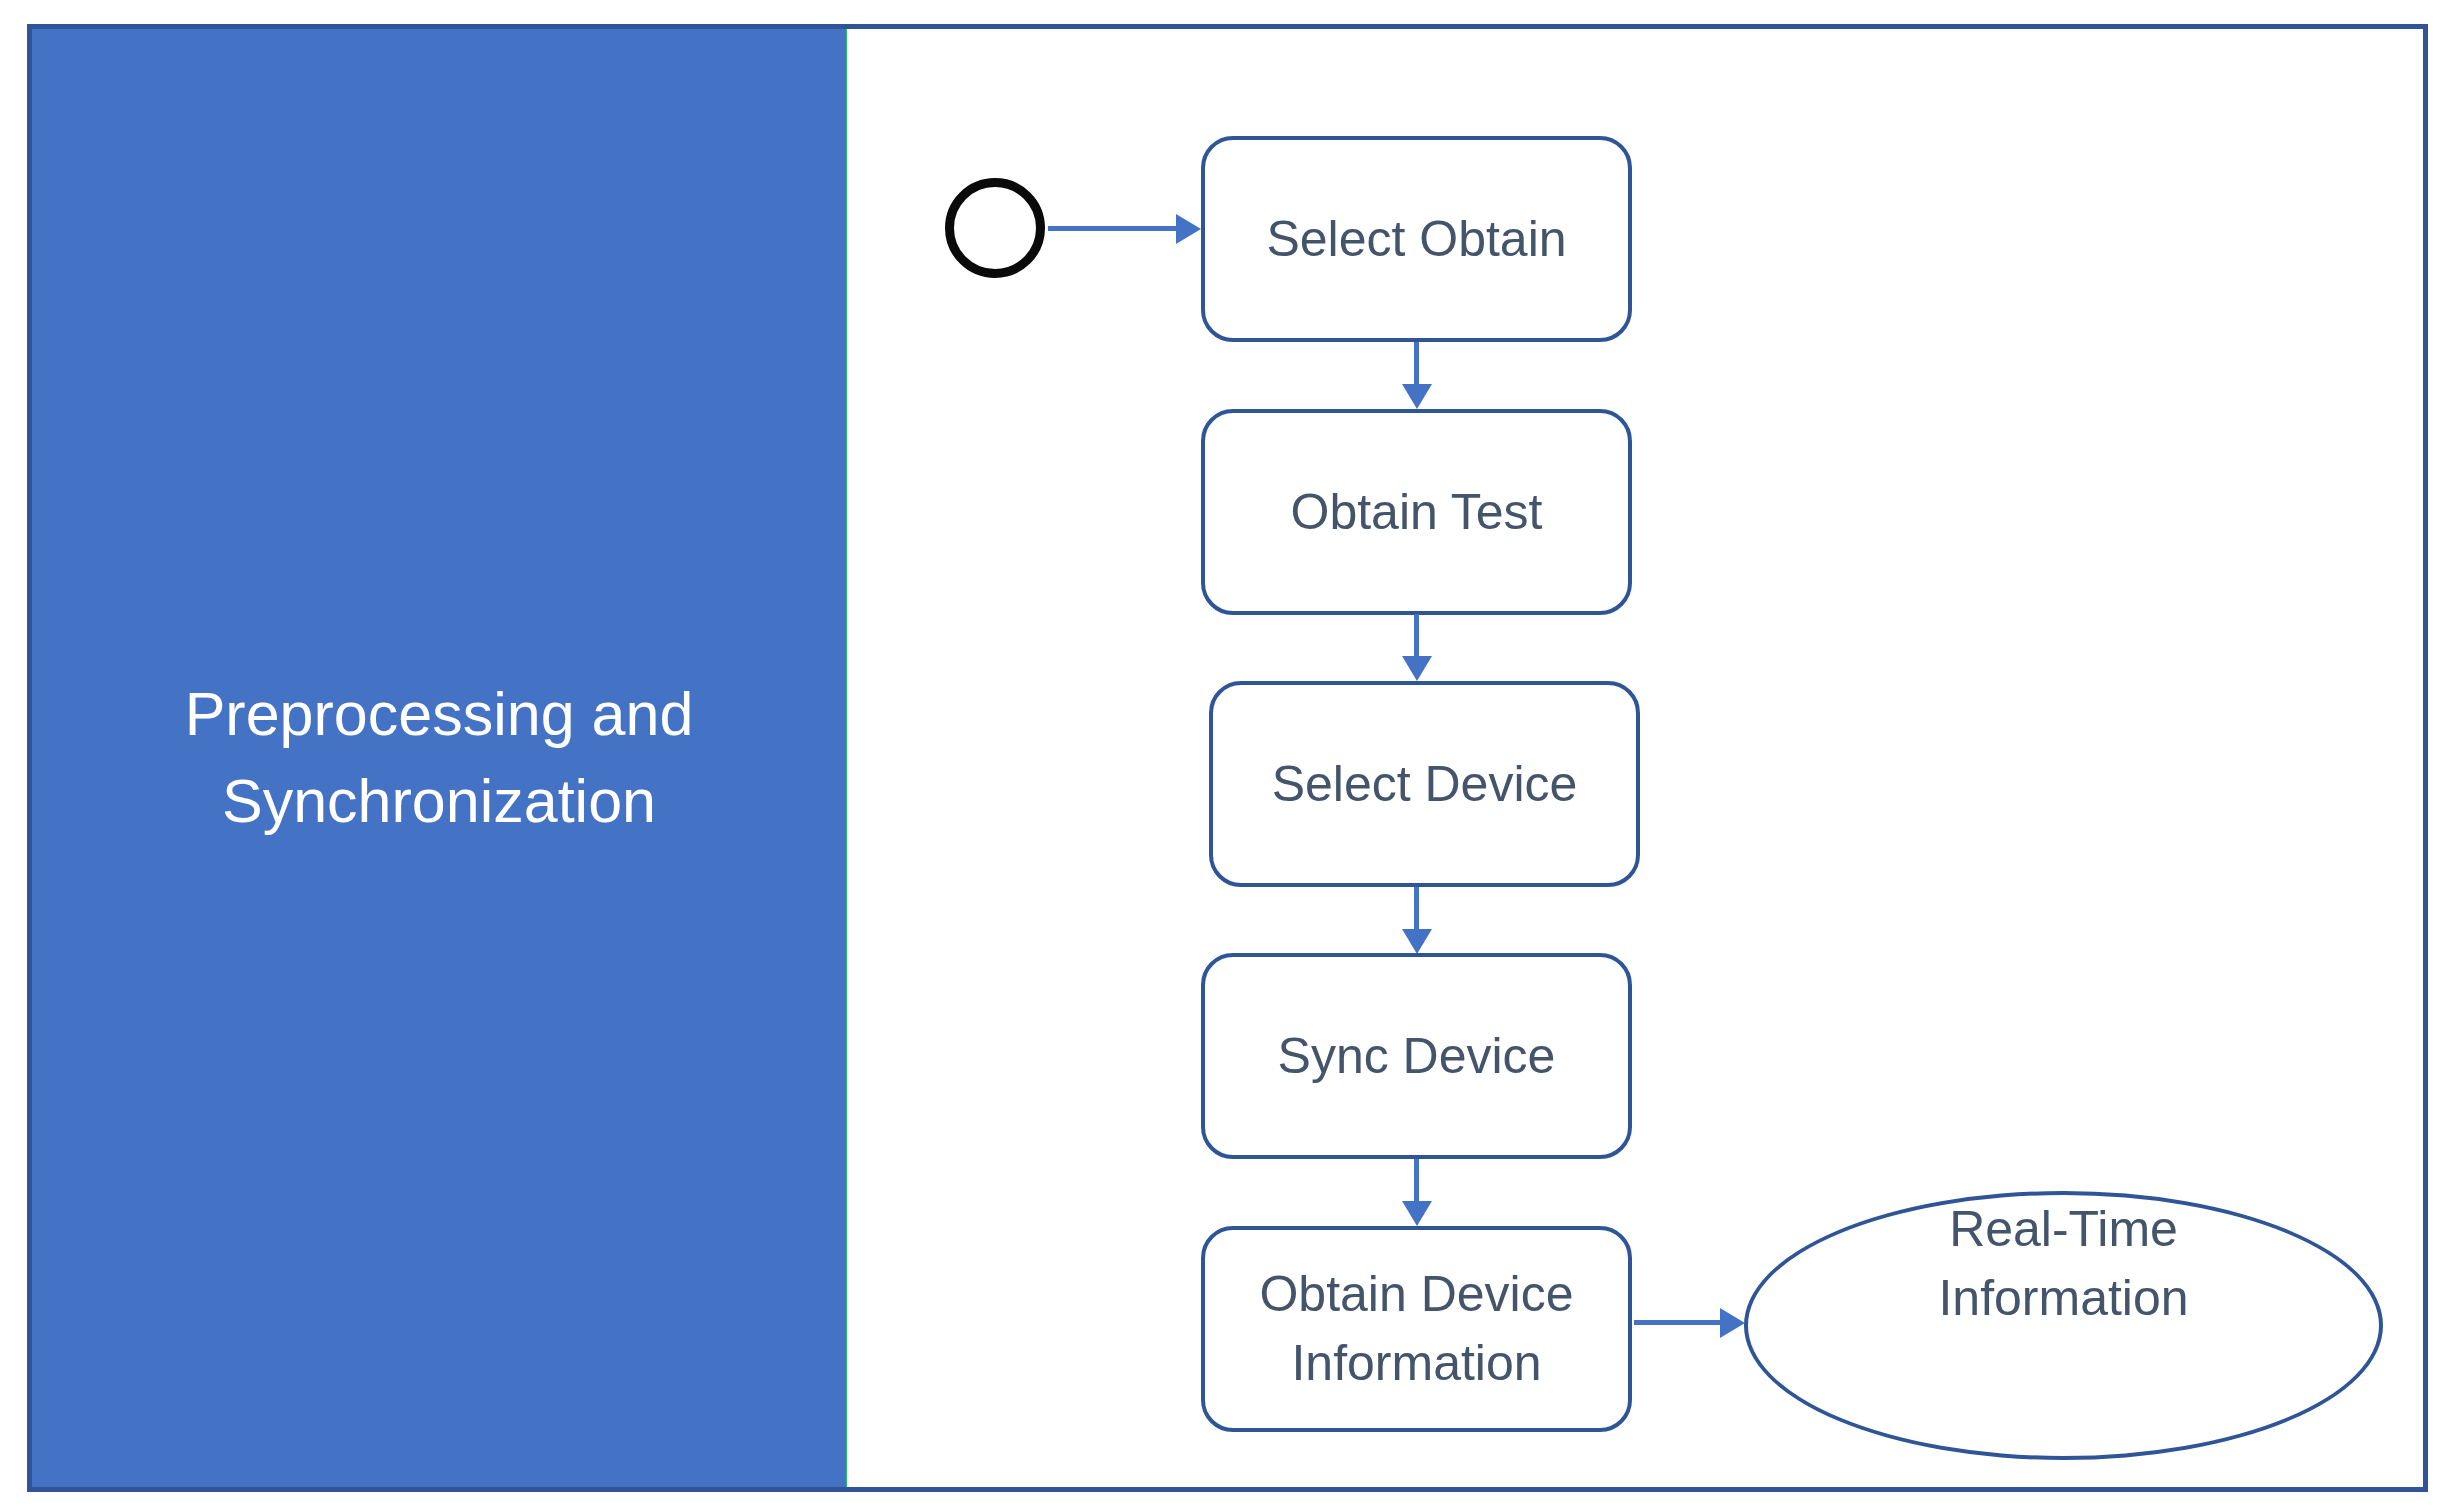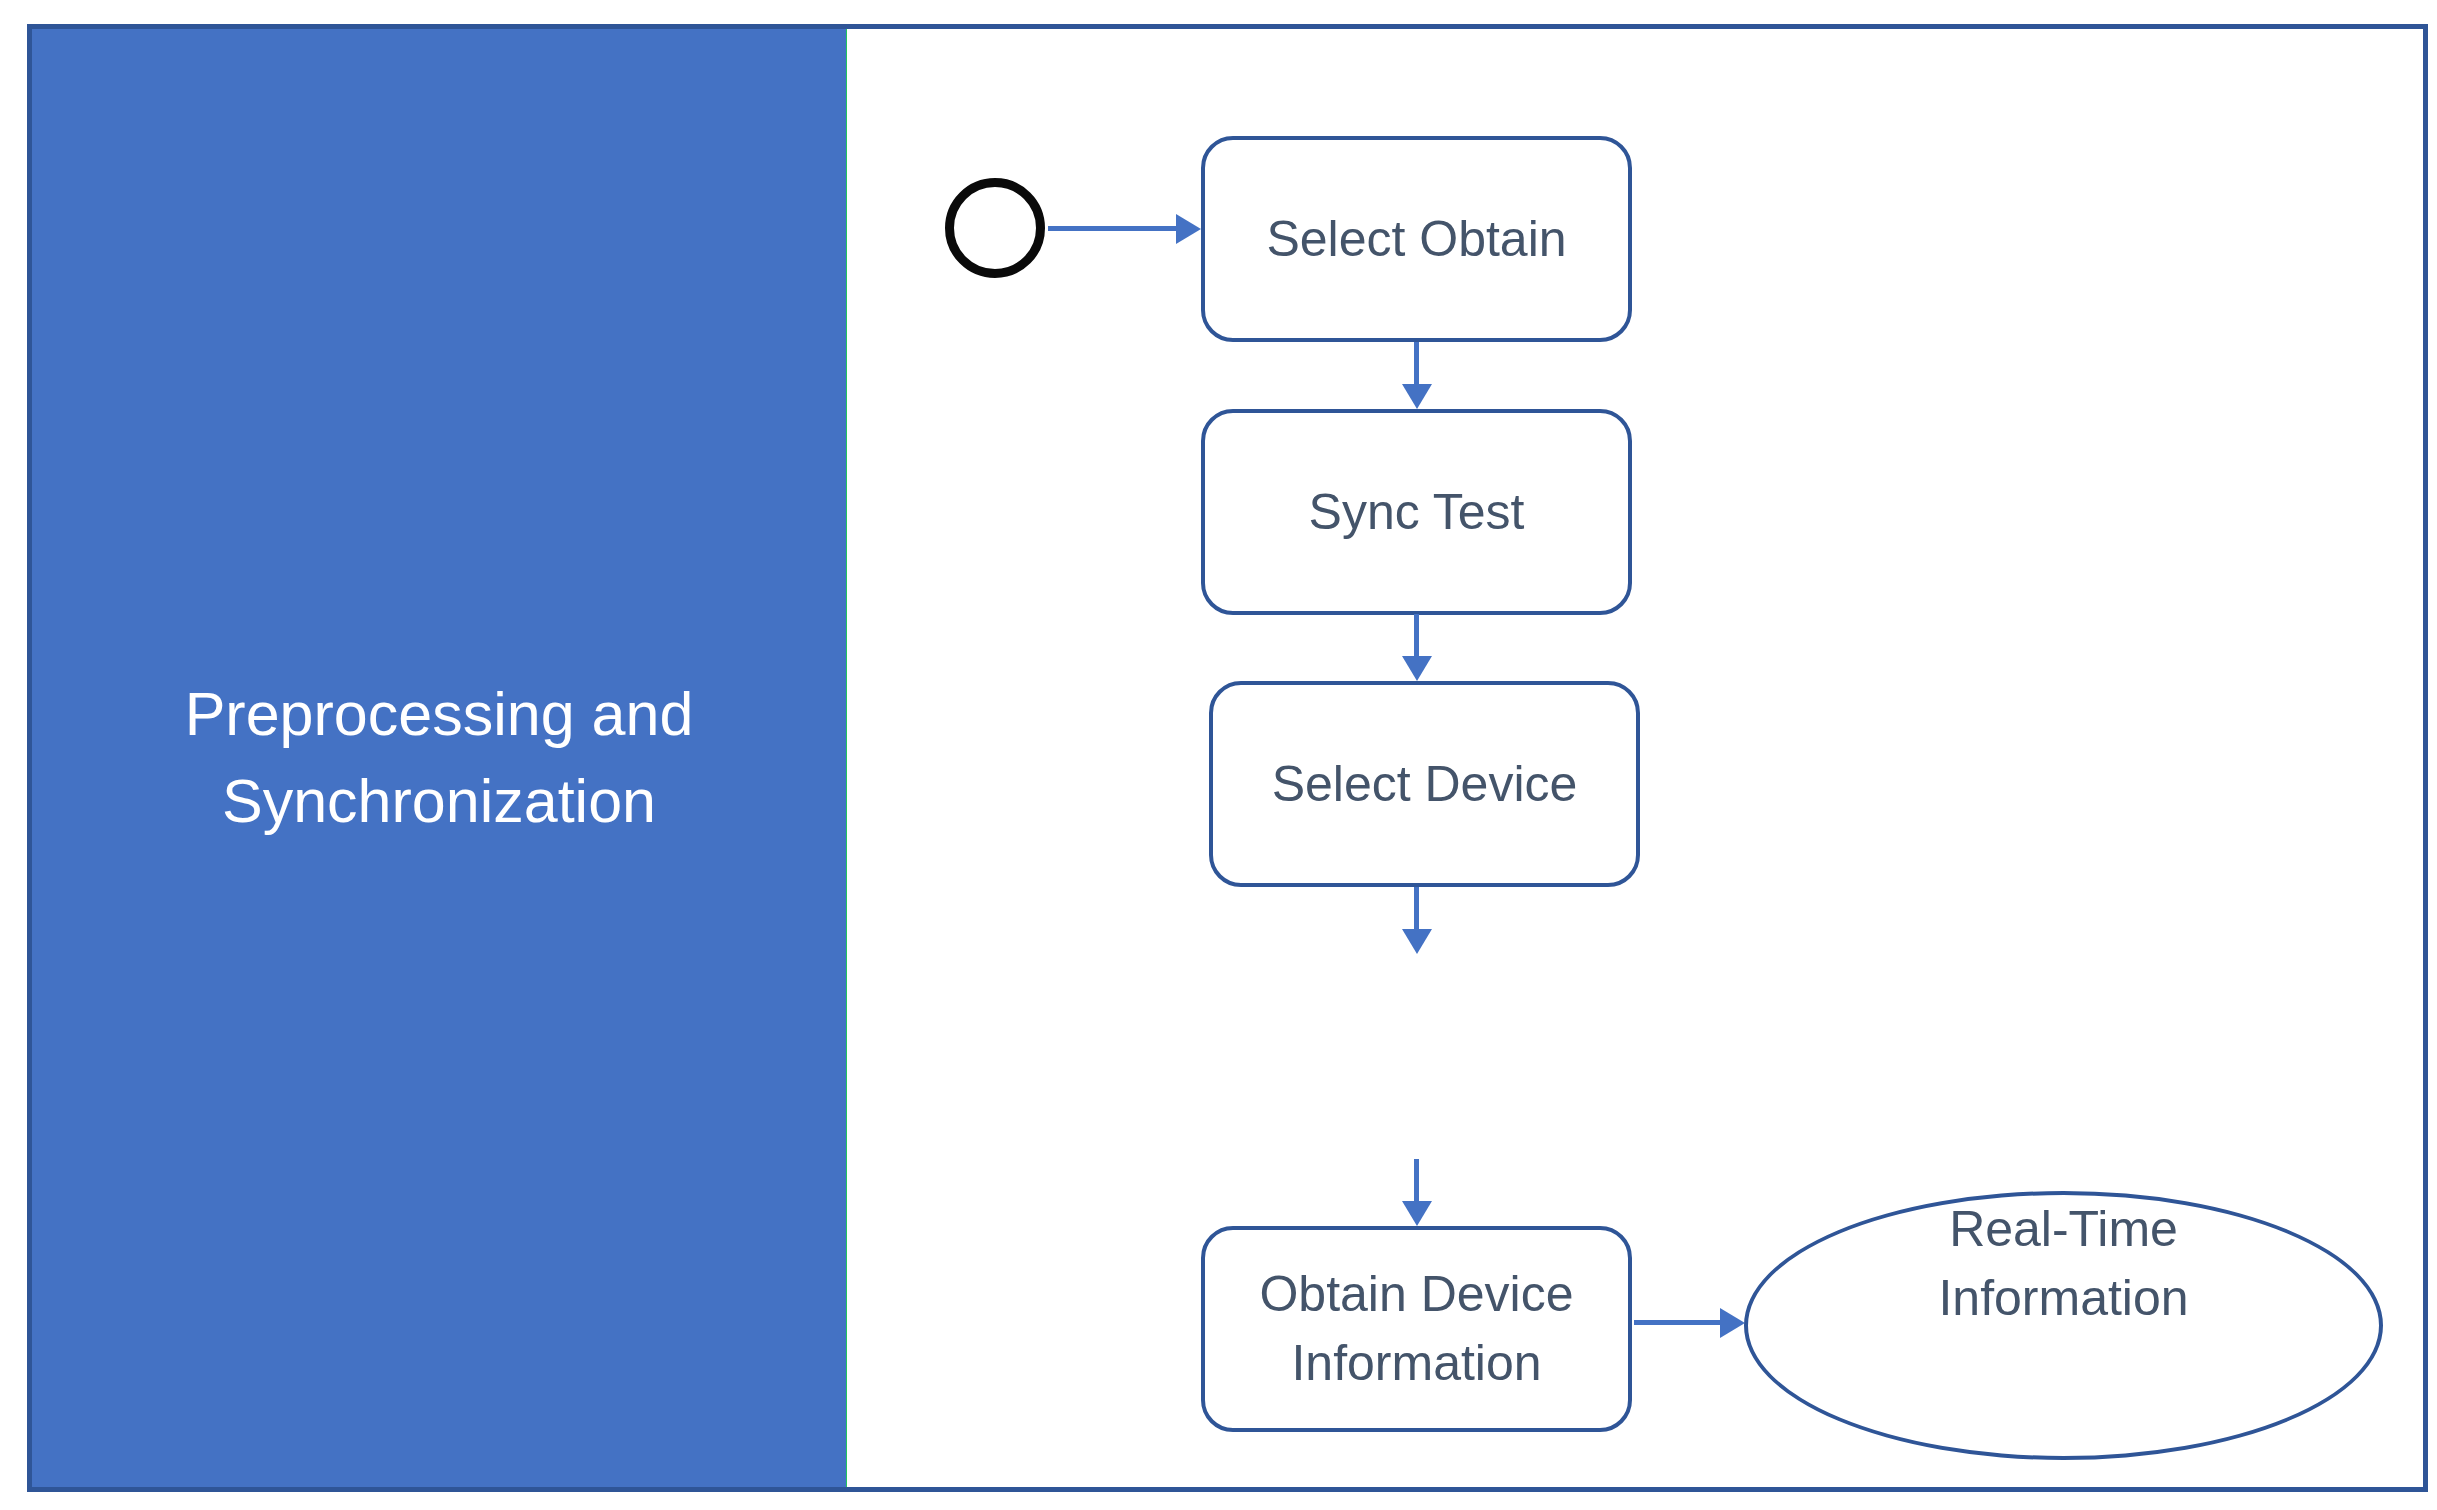--- a/index.html
+++ b/index.html
@@ -172,37 +172,40 @@
   <div class="node step-box box-1">
     <div class="label">Select Obtain</div>
   </div>
 
   <div class="arrow arrow-v arrow-v1">
     <div class="shaft-v"></div>
     <div class="head-down"></div>
   </div>
 
   <div class="node step-box box-2">
-    <div class="label">Sync Test</div>
+    <div class="label">Obtain Test</div>
   </div>
 
   <div class="arrow arrow-v arrow-v2">
     <div class="shaft-v"></div>
     <div class="head-down"></div>
   </div>
 
   <div class="node step-box box-3">
     <div class="label">Select Device</div>
   </div>
 
   <div class="arrow arrow-v arrow-v3">
     <div class="shaft-v"></div>
     <div class="head-down"></div>
   </div>
 
+  <div class="node step-box box-4">
+    <div class="label">Sync Device</div>
+  </div>
 
   <div class="arrow arrow-v arrow-v4">
     <div class="shaft-v"></div>
     <div class="head-down"></div>
   </div>
 
   <div class="node step-box box-5">
     <div class="label">Obtain Device Information</div>
   </div>
 

